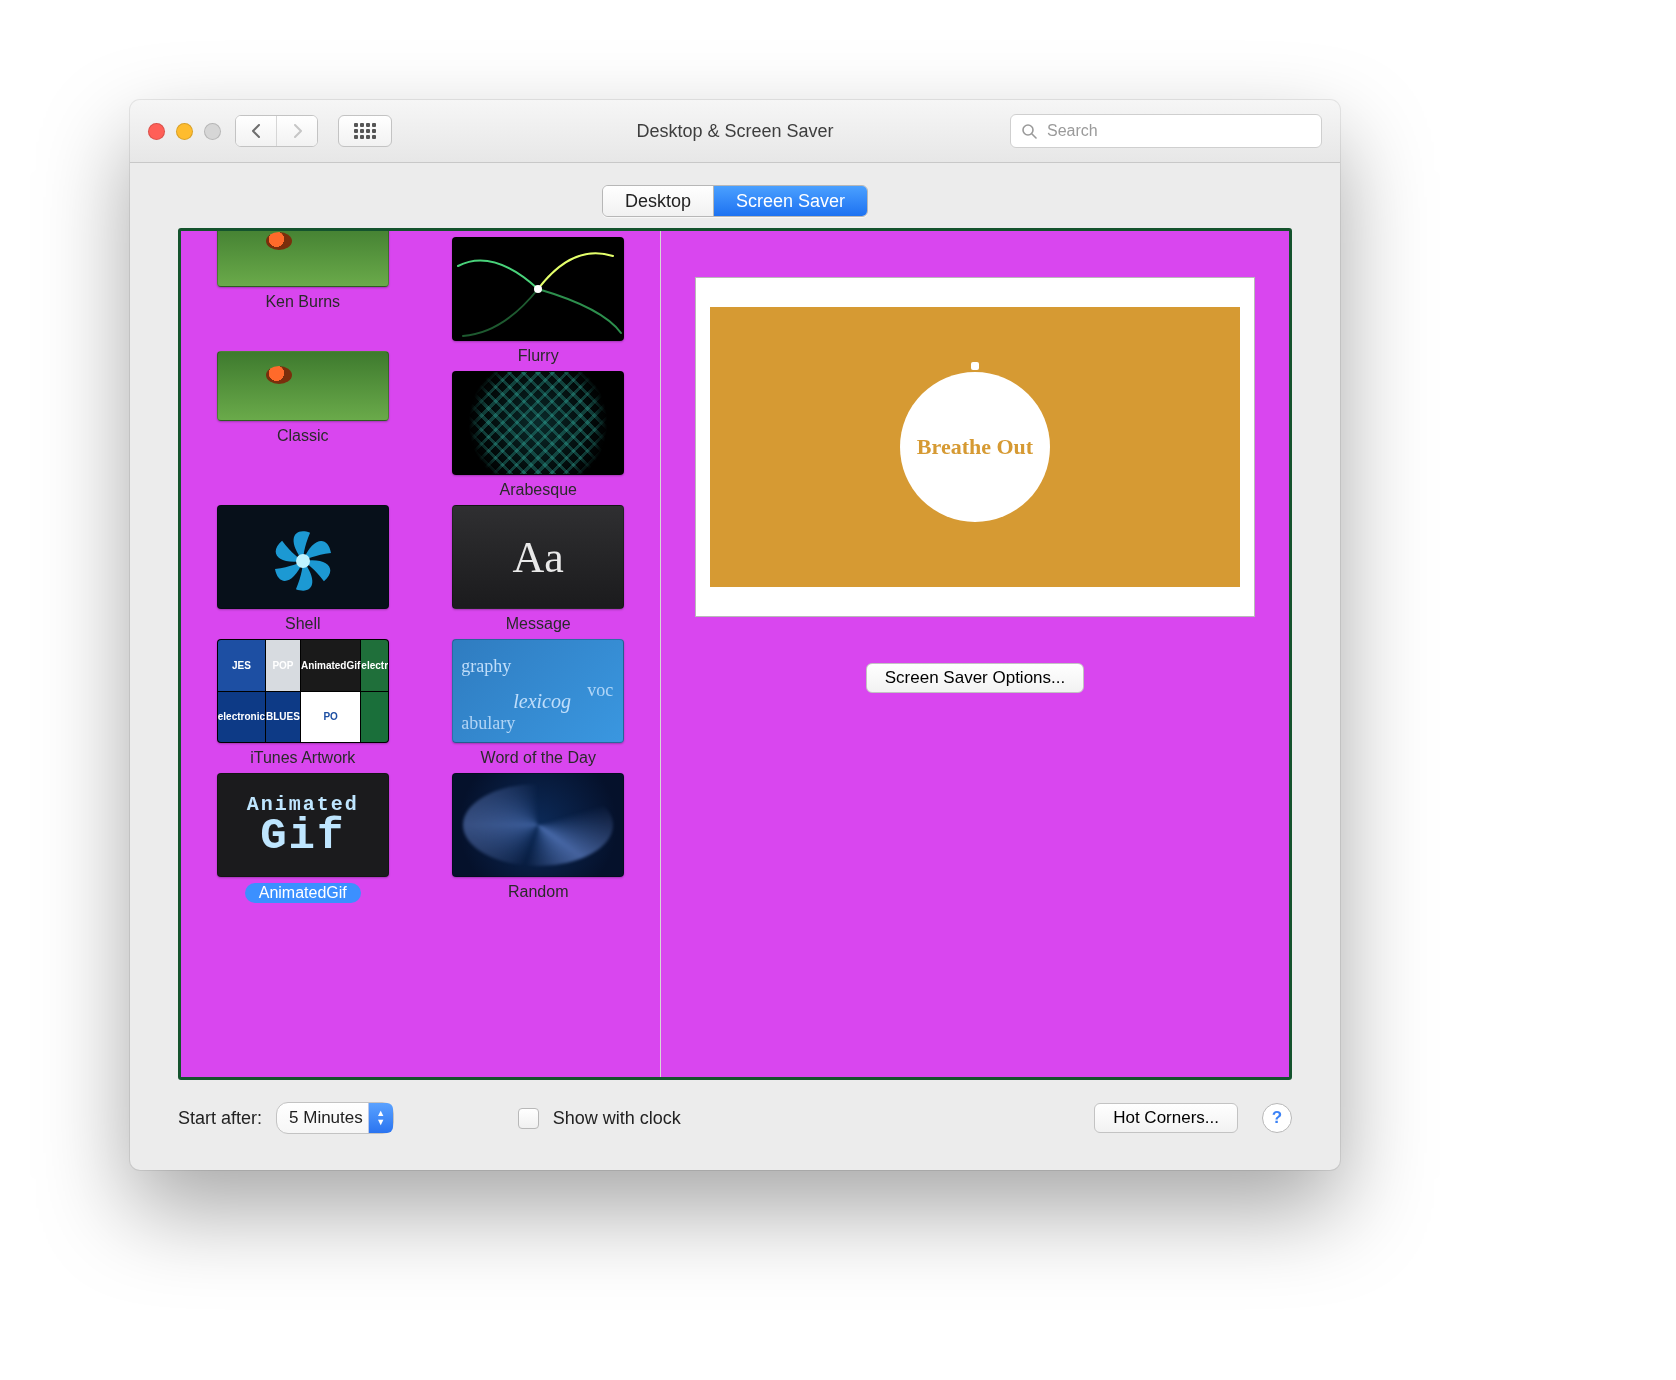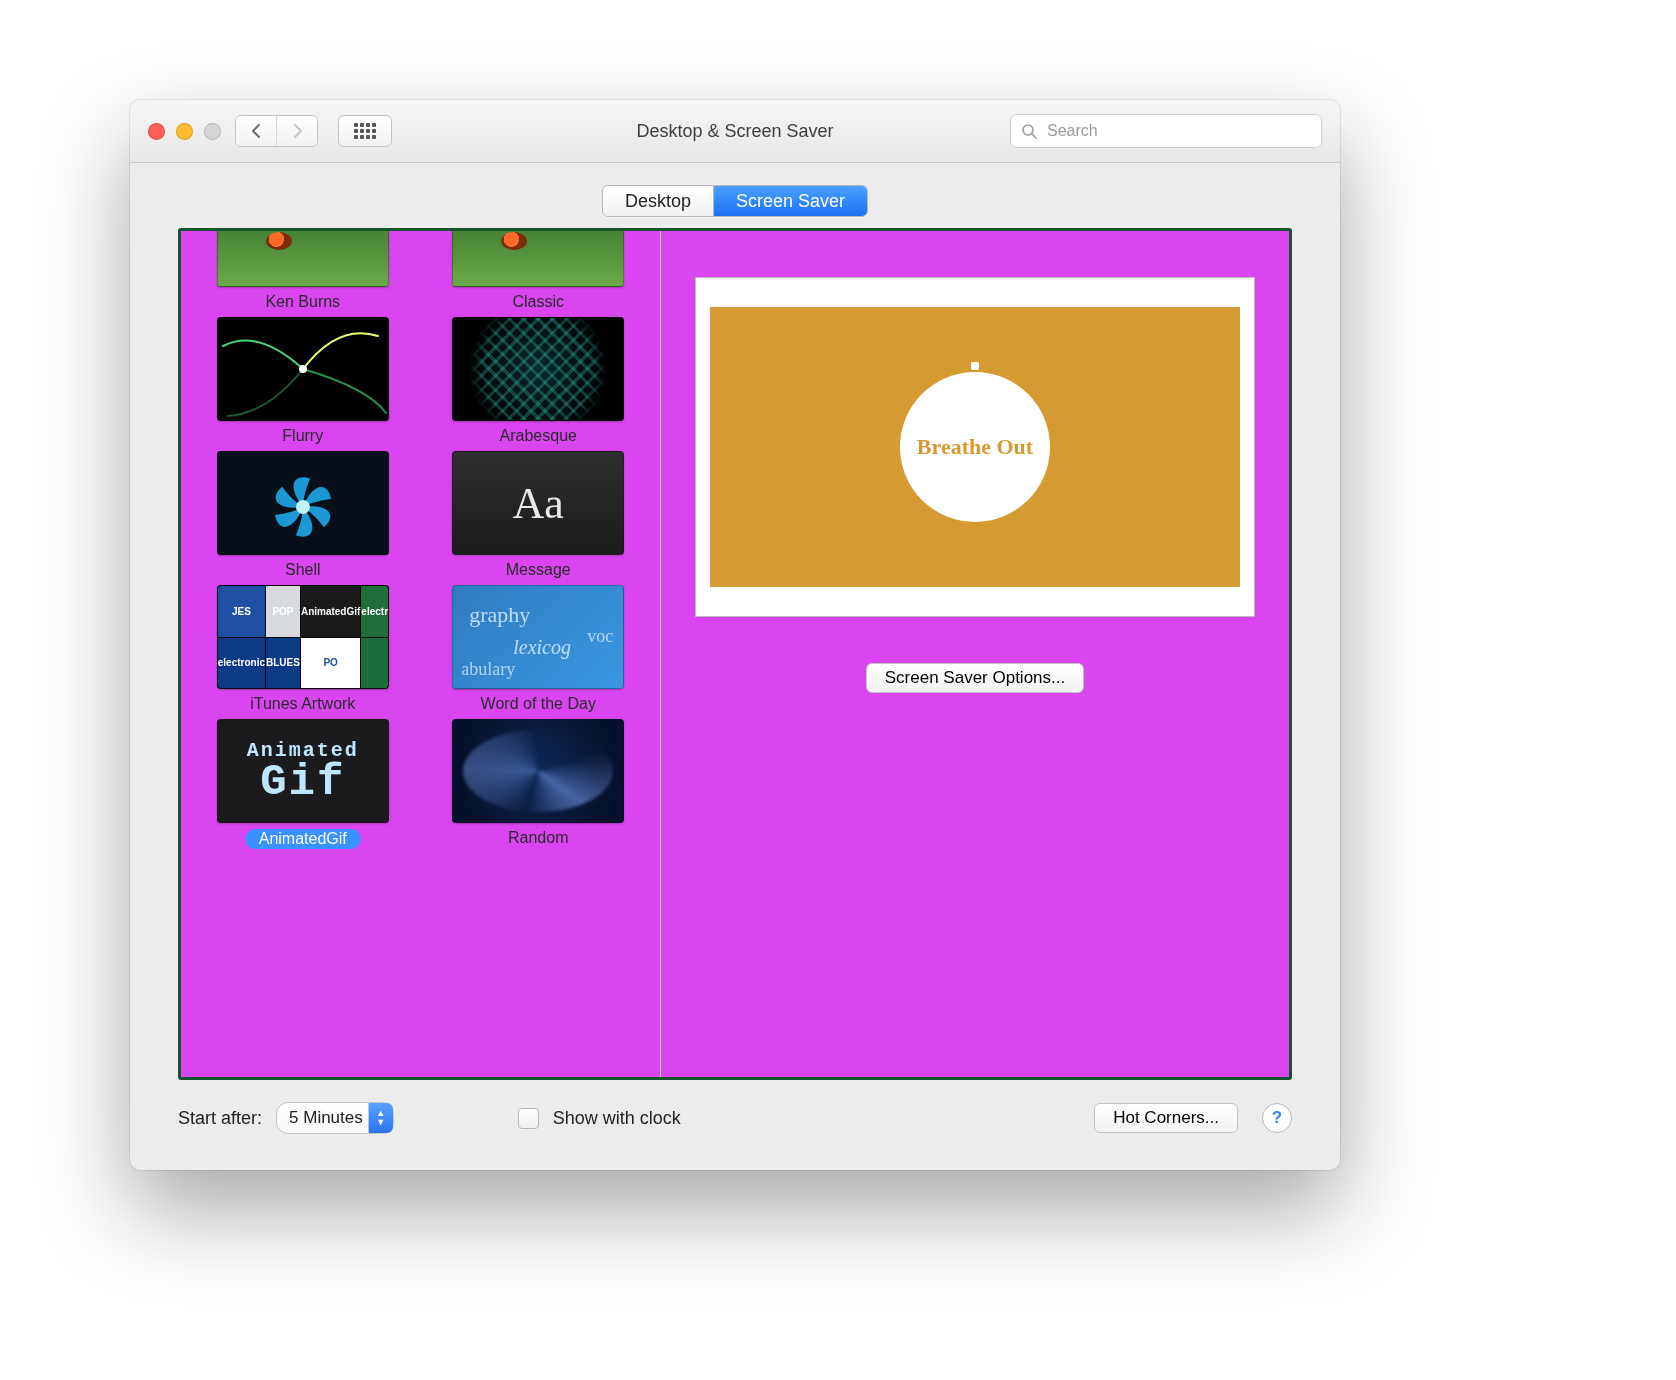--- a/index.html
+++ b/index.html
@@ -48,21 +48,21 @@
   .thumb.flurry{background:#000}
   .thumb.flurry svg{position:absolute;inset:0}
   .thumb.arabesque{background:radial-gradient(circle at 50% 50%,#0a2a2a,#000 70%)}
   .thumb.arabesque::before{content:"";position:absolute;inset:0;background:repeating-linear-gradient(45deg,rgba(60,220,200,.25) 0 3px,transparent 3px 10px),repeating-linear-gradient(-45deg,rgba(60,220,200,.25) 0 3px,transparent 3px 10px);mask:radial-gradient(circle at 50% 50%,#000 0 55%,transparent 70%)}
   .thumb.shell{background:#07101a}
   .thumb.shell svg{position:absolute;inset:0}
   .thumb.message{background:linear-gradient(#2f2f31,#1b1b1d);display:flex;align-items:center;justify-content:center;color:#e9e9e9;font-family:Georgia,serif;font-size:44px}
   .thumb.itunes{display:grid;grid-template-columns:repeat(4,1fr);grid-template-rows:repeat(2,1fr);gap:1px;background:#000}
   .thumb.itunes div{display:flex;align-items:center;justify-content:center;font-size:10px;font-weight:700;color:#fff}
   .thumb.wotd{background:linear-gradient(135deg,#2f7cc0,#3a97e0);color:#cfe7ff;font-family:Georgia,serif}
-  .thumb.wotd .t1{position:absolute;left:16px;top:16px;font-size:22px;opacity:.9}
+  .thumb.wotd .t1{position:absolute;left:8px;top:16px;font-size:18px;opacity:.9}
   .thumb.wotd .t2{position:absolute;right:10px;top:40px;font-size:18px;opacity:.8}
   .thumb.wotd .t3{position:absolute;left:60px;top:50px;font-size:20px;font-style:italic;opacity:.9}
   .thumb.wotd .t4{position:absolute;left:8px;bottom:8px;font-size:18px;opacity:.8}
   .thumb.animgif{background:#1b1b1d;display:flex;flex-direction:column;align-items:center;justify-content:center;color:#bfe6ff;font-family:"Courier New",monospace;font-weight:700;letter-spacing:2px}
   .thumb.animgif .l1{font-size:20px}
   .thumb.animgif .l2{font-size:44px;line-height:1;margin-top:-2px}
   .thumb.random{background:radial-gradient(circle at 50% 50%,#0c2a58,#05112b 80%)}
   .thumb.random::after{content:"";position:absolute;inset:10px;border-radius:50%;background:conic-gradient(from 0deg,rgba(130,170,255,0) 0 20%,rgba(130,170,255,.5) 35%,rgba(130,170,255,0) 55%,rgba(130,170,255,.4) 75%,rgba(130,170,255,0) 100%);filter:blur(1.5px)}
 
   
@@ -142,38 +142,38 @@
     </div>
 
     <div class="content">
 
       <div class="left-pane">
         <div class="ss-grid">
           <div class="ss-item first-row">
             <div class="thumb kenburns"></div>
             <div class="ss-label">Ken Burns</div>
           </div>
-          <div class="ss-item first-row">
-            <div class="thumb classic"></div>
-            <div class="ss-label">Classic</div>
-          </div>
-
           <div class="ss-item">
             <div class="thumb flurry">
               <svg viewBox="0 0 170 102">
                   <g stroke-linecap="round" fill="none">
                 <path d="M85 51 Q40 10 5 28" stroke="#49d27a" stroke-width="2"></path>
                 <path d="M85 51 Q120 5 160 18" stroke="#e4ff6b" stroke-width="2"></path>
                 <path d="M85 51 Q150 70 168 95" stroke="#2d8f4d" stroke-width="2"></path>
                 <path d="M85 51 Q50 95 10 98" stroke="#1e5a30" stroke-width="2"></path>
                 <circle cx="85" cy="51" r="4" fill="#fff"></circle>
                   </g>
                 </svg>
             </div>
             <div class="ss-label">Flurry</div>
+          </div>
+
+          <div class="ss-item first-row">
+            <div class="thumb classic"></div>
+            <div class="ss-label">Classic</div>
           </div>
           <div class="ss-item">
             <div class="thumb arabesque"></div>
             <div class="ss-label">Arabesque</div>
           </div>
 
           <div class="ss-item">
             <div class="thumb shell">
               <svg viewBox="0 0 170 102">
                   <g transform="translate(85 55)">

